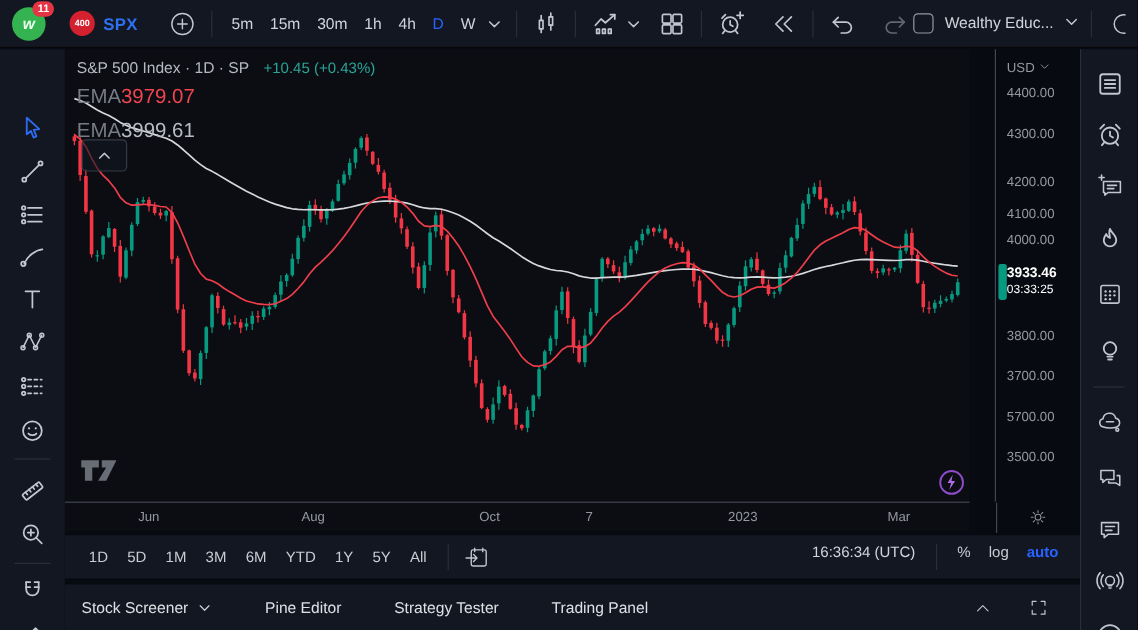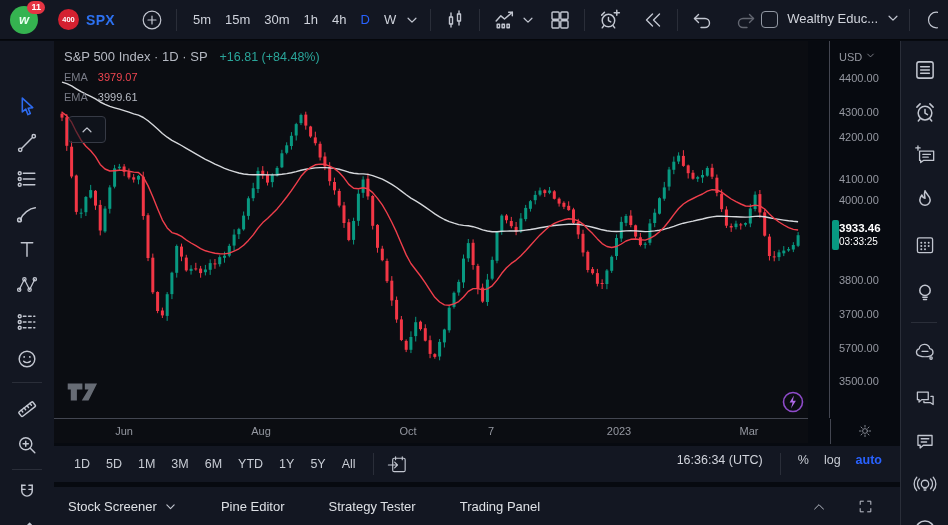--- a/index.html
+++ b/index.html
@@ -39,21 +39,21 @@
   .price-badge .p1{font-size:11.5px;font-weight:bold}
   .price-badge .p2{font-size:10px}
   .time-row{position:absolute;left:0;top:377px;width:100%;height:25px;border-top:1px solid #434651;font-size:11px;color:#9598a1}
   .time-row .vline{position:absolute;left:776px;top:0;width:1px;height:25px;background:#434651}
   .tlabel{position:absolute;top:50%;transform:translate(-50%,-50%)}
   .sun{position:absolute;left:811px;top:50%;transform:translate(-50%,-50%);cursor:pointer}
   
   .legend{position:absolute;left:10px;top:8px;z-index:3}
   .lg-row1{display:flex;align-items:center;gap:12px;font-size:13px;color:#b5b9c2}
   .lg-change{color:#2aa59a;font-size:12.5px}
-  .lg-ema{display:flex;align-items:center;gap:10px;font-size:11px;color:#787b86;margin-top:7px}
+  .lg-ema{display:flex;align-items:center;font-size:17px;color:#787b86;margin-top:7px}
   .lg-ema .v1{color:#ef4550}
   .lg-ema .v2{color:#b8bcc5}
   .collapse-btn{position:absolute;left:14px;top:75px;width:38px;height:27px;border:1px solid #363a45;border-radius:4px;background:rgba(19,23,34,.6);display:flex;align-items:center;justify-content:center;cursor:pointer;z-index:3}
   .tv-mark{position:absolute;left:12px;top:340px;z-index:2;opacity:.85}
   .flash-btn{position:absolute;left:727px;top:349px;z-index:3;cursor:pointer}
   
   .range-row{position:absolute;left:0;top:405px;width:100%;height:36px;background:#131722;display:flex;align-items:center;padding:0 12px;font-size:12.5px}
   .rng{color:#c8ccd4;padding:4px 8px;cursor:pointer;flex:none}
   .rr-right{margin-left:auto;display:flex;align-items:flex-start;gap:15px;padding-right:6px}
   .clock{font-size:12.5px;color:#d1d4dc;cursor:pointer}
@@ -652,21 +652,21 @@
           <line x1="739.34" x2="739.34" y1="201.2" y2="211.1" stroke="#089981" stroke-width="1"></line>
           <rect x="737.8" y="204.0" width="3" height="4.5" fill="#089981"></rect>
           <line x1="744.12" x2="744.12" y1="191.1" y2="206.1" stroke="#089981" stroke-width="1"></line>
           <rect x="742.6" y="194.2" width="3" height="10.6" fill="#089981"></rect>
           <polyline points="8.0,41.2 12.8,42.7 17.6,44.9 22.3,47.8 27.1,50.7 31.9,53.1 36.7,55.3 41.5,57.9 46.2,61.0 51.0,63.4 55.8,65.4 60.6,66.8 65.4,68.2 70.1,69.6 74.9,71.2 79.7,72.8 84.5,74.2 89.3,76.5 94.0,79.8 98.8,83.8 103.6,88.1 108.4,92.5 113.2,96.2 117.9,99.4 122.7,101.8 127.5,104.5 132.3,107.4 137.1,110.2 141.8,112.9 146.6,115.7 151.4,118.3 156.2,120.7 161.0,123.1 165.7,125.2 170.5,127.3 175.3,129.1 180.1,130.6 184.9,132.0 189.6,133.0 194.4,133.5 199.2,133.8 204.0,133.7 208.8,133.8 213.5,133.9 218.3,133.9 223.1,133.8 227.9,133.3 232.7,132.6 237.4,131.7 242.2,130.6 247.0,129.3 251.8,128.2 256.6,127.5 261.3,126.9 266.1,126.6 270.9,126.6 275.7,126.9 280.5,127.4 285.2,128.3 290.0,129.6 294.8,131.2 299.6,132.3 304.4,132.8 309.1,132.9 313.9,133.4 318.7,134.6 323.5,136.3 328.3,138.2 333.0,140.6 337.8,143.4 342.6,146.5 347.4,150.1 352.2,153.8 356.9,157.1 361.7,159.9 366.5,162.9 371.3,166.1 376.1,169.5 380.8,172.9 385.6,175.9 390.4,178.5 395.2,180.6 400.0,182.2 404.7,183.6 409.5,184.4 414.3,184.8 419.1,185.7 423.9,187.1 428.6,188.9 433.4,190.0 438.2,190.7 443.0,190.7 447.8,190.3 452.5,190.1 457.3,189.9 462.1,190.0 466.9,189.7 471.7,189.1 476.4,188.5 481.2,187.7 486.0,186.8 490.8,186.0 495.6,185.1 500.3,184.5 505.1,184.0 509.9,183.6 514.7,183.2 519.5,183.2 524.2,183.4 529.0,184.1 533.8,185.1 538.6,186.2 543.4,187.5 548.1,188.8 552.9,189.8 557.7,190.4 562.5,190.5 567.3,190.3 572.0,189.9 576.8,189.8 581.6,189.9 586.4,190.3 591.2,190.6 595.9,190.4 600.7,189.9 605.5,189.2 610.3,188.2 615.1,186.8 619.8,185.3 624.6,183.6 629.4,182.2 634.2,181.1 639.0,180.1 643.7,179.0 648.5,178.0 653.3,176.8 658.1,175.9 662.9,175.3 667.6,175.1 672.4,175.4 677.2,175.6 682.0,175.8 686.8,176.0 691.5,176.1 696.3,175.9 701.1,175.4 705.9,175.3 710.7,175.8 715.4,176.7 720.2,177.6 725.0,178.4 729.8,179.1 734.6,179.8 739.3,180.3 744.1,180.7 " fill="none" stroke="#d6d8dc" stroke-width="1.4" stroke-linejoin="round"></polyline>
           <polyline points="8.0,71.3 12.8,74.9 17.6,81.2 22.3,90.7 27.1,99.2 31.9,105.2 36.7,109.8 41.5,115.6 46.2,123.4 51.0,128.0 55.8,130.0 60.6,129.7 65.4,129.3 70.1,129.4 74.9,130.2 79.7,131.1 84.5,131.5 89.3,136.1 94.0,144.6 98.8,155.8 103.6,167.8 108.4,179.1 113.2,186.9 117.9,191.6 122.7,193.0 127.5,195.4 132.3,199.0 137.1,202.0 141.8,204.7 146.6,207.6 151.4,209.8 156.2,211.1 161.0,212.3 165.7,212.7 170.5,212.9 175.3,212.1 180.1,210.1 184.9,207.8 189.6,204.3 194.4,199.4 199.2,193.9 204.0,187.1 208.8,181.6 213.5,177.4 218.3,172.8 223.1,167.9 227.9,162.1 232.7,156.0 237.4,149.6 242.2,142.6 247.0,135.3 251.8,130.0 256.6,126.4 261.3,123.8 266.1,123.1 270.9,123.3 275.7,125.1 280.5,127.6 285.2,131.5 290.0,136.8 294.8,143.4 299.6,147.2 304.4,147.8 309.1,146.8 313.9,147.7 318.7,151.6 323.5,157.4 328.3,163.9 333.0,172.0 337.8,181.2 342.6,191.4 347.4,202.7 352.2,213.9 356.9,222.5 361.7,228.7 366.5,235.0 371.3,241.8 376.1,249.3 380.8,256.3 385.6,261.0 390.4,263.9 395.2,264.2 400.0,262.9 404.7,260.6 409.5,256.0 414.3,250.4 419.1,247.6 423.9,247.6 428.6,248.9 433.4,247.9 438.2,244.8 443.0,239.1 447.8,232.3 452.5,226.8 457.3,222.4 462.1,219.1 466.9,214.7 471.7,209.7 476.4,204.5 481.2,199.1 486.0,193.9 490.8,189.5 495.6,185.3 500.3,182.4 505.1,180.3 509.9,178.8 514.7,177.8 519.5,178.2 524.2,179.8 529.0,183.1 533.8,188.0 538.6,192.6 543.4,197.9 548.1,202.6 552.9,205.5 557.7,206.5 562.5,205.5 567.3,203.0 572.0,200.0 576.8,198.3 581.6,198.0 586.4,198.7 591.2,199.1 595.9,197.3 600.7,194.6 605.5,190.7 610.3,186.0 615.1,180.0 619.8,173.7 624.6,167.5 629.4,163.0 634.2,159.8 639.0,157.5 643.7,155.2 648.5,153.0 653.3,150.2 658.1,148.7 662.9,149.0 667.6,151.1 672.4,154.6 677.2,158.0 682.0,160.6 686.8,163.0 691.5,165.0 696.3,165.3 701.1,164.1 705.9,164.9 710.7,168.0 715.4,173.0 720.2,177.4 725.0,181.0 729.8,184.0 734.6,186.6 739.3,188.4 744.1,189.0 " fill="none" stroke="#ef3e4b" stroke-width="1.4" stroke-linejoin="round"></polyline>
         </svg>
       <div class="legend">
         <div class="lg-row1">
           <span>S&amp;P 500 Index · 1D · SP</span>
-          <span class="lg-change">+16.81 (+84.48%)</span>
+          <span class="lg-change">+10.45 (+0.43%)</span>
         </div>
         <div class="lg-ema">
           <span>EMA</span>
           <span class="v1">3979.07</span>
         </div>
         <div class="lg-ema" style="margin-top:8px">
           <span>EMA</span>
           <span class="v2">3999.61</span>
         </div>
       </div>
@@ -692,21 +692,21 @@
     </div>
     <div class="price-axis">
       <div class="pa-currency">
         <span>USD</span>
         <svg class="ic" width="9" height="9" viewBox="0 0 16 16" style="stroke:#9598a1">
             <path d="M3 5.5 8 10.5 13 5.5"></path>
           </svg>
       </div>
       <div class="tick" style="top:37px">4400.00</div>
       <div class="tick" style="top:70.7px">4300.00</div>
-      <div class="tick" style="top:96px">4200.00</div>
+      <div class="tick" style="top:111px">4200.00</div>
       <div class="tick" style="top:138.1px">4100.00</div>
       <div class="tick" style="top:159px">4000.00</div>
       <div class="tick" style="top:239.2px">3800.00</div>
       <div class="tick" style="top:272.9px">3700.00</div>
       <div class="tick" style="top:306.6px">5700.00</div>
       <div class="tick" style="top:340.3px">3500.00</div>
       <div class="price-badge" id="price-badge" style="top: 179px;">
         <div class="p1">3933.46</div>
         <div class="p2">03:33:25</div>
       </div>

